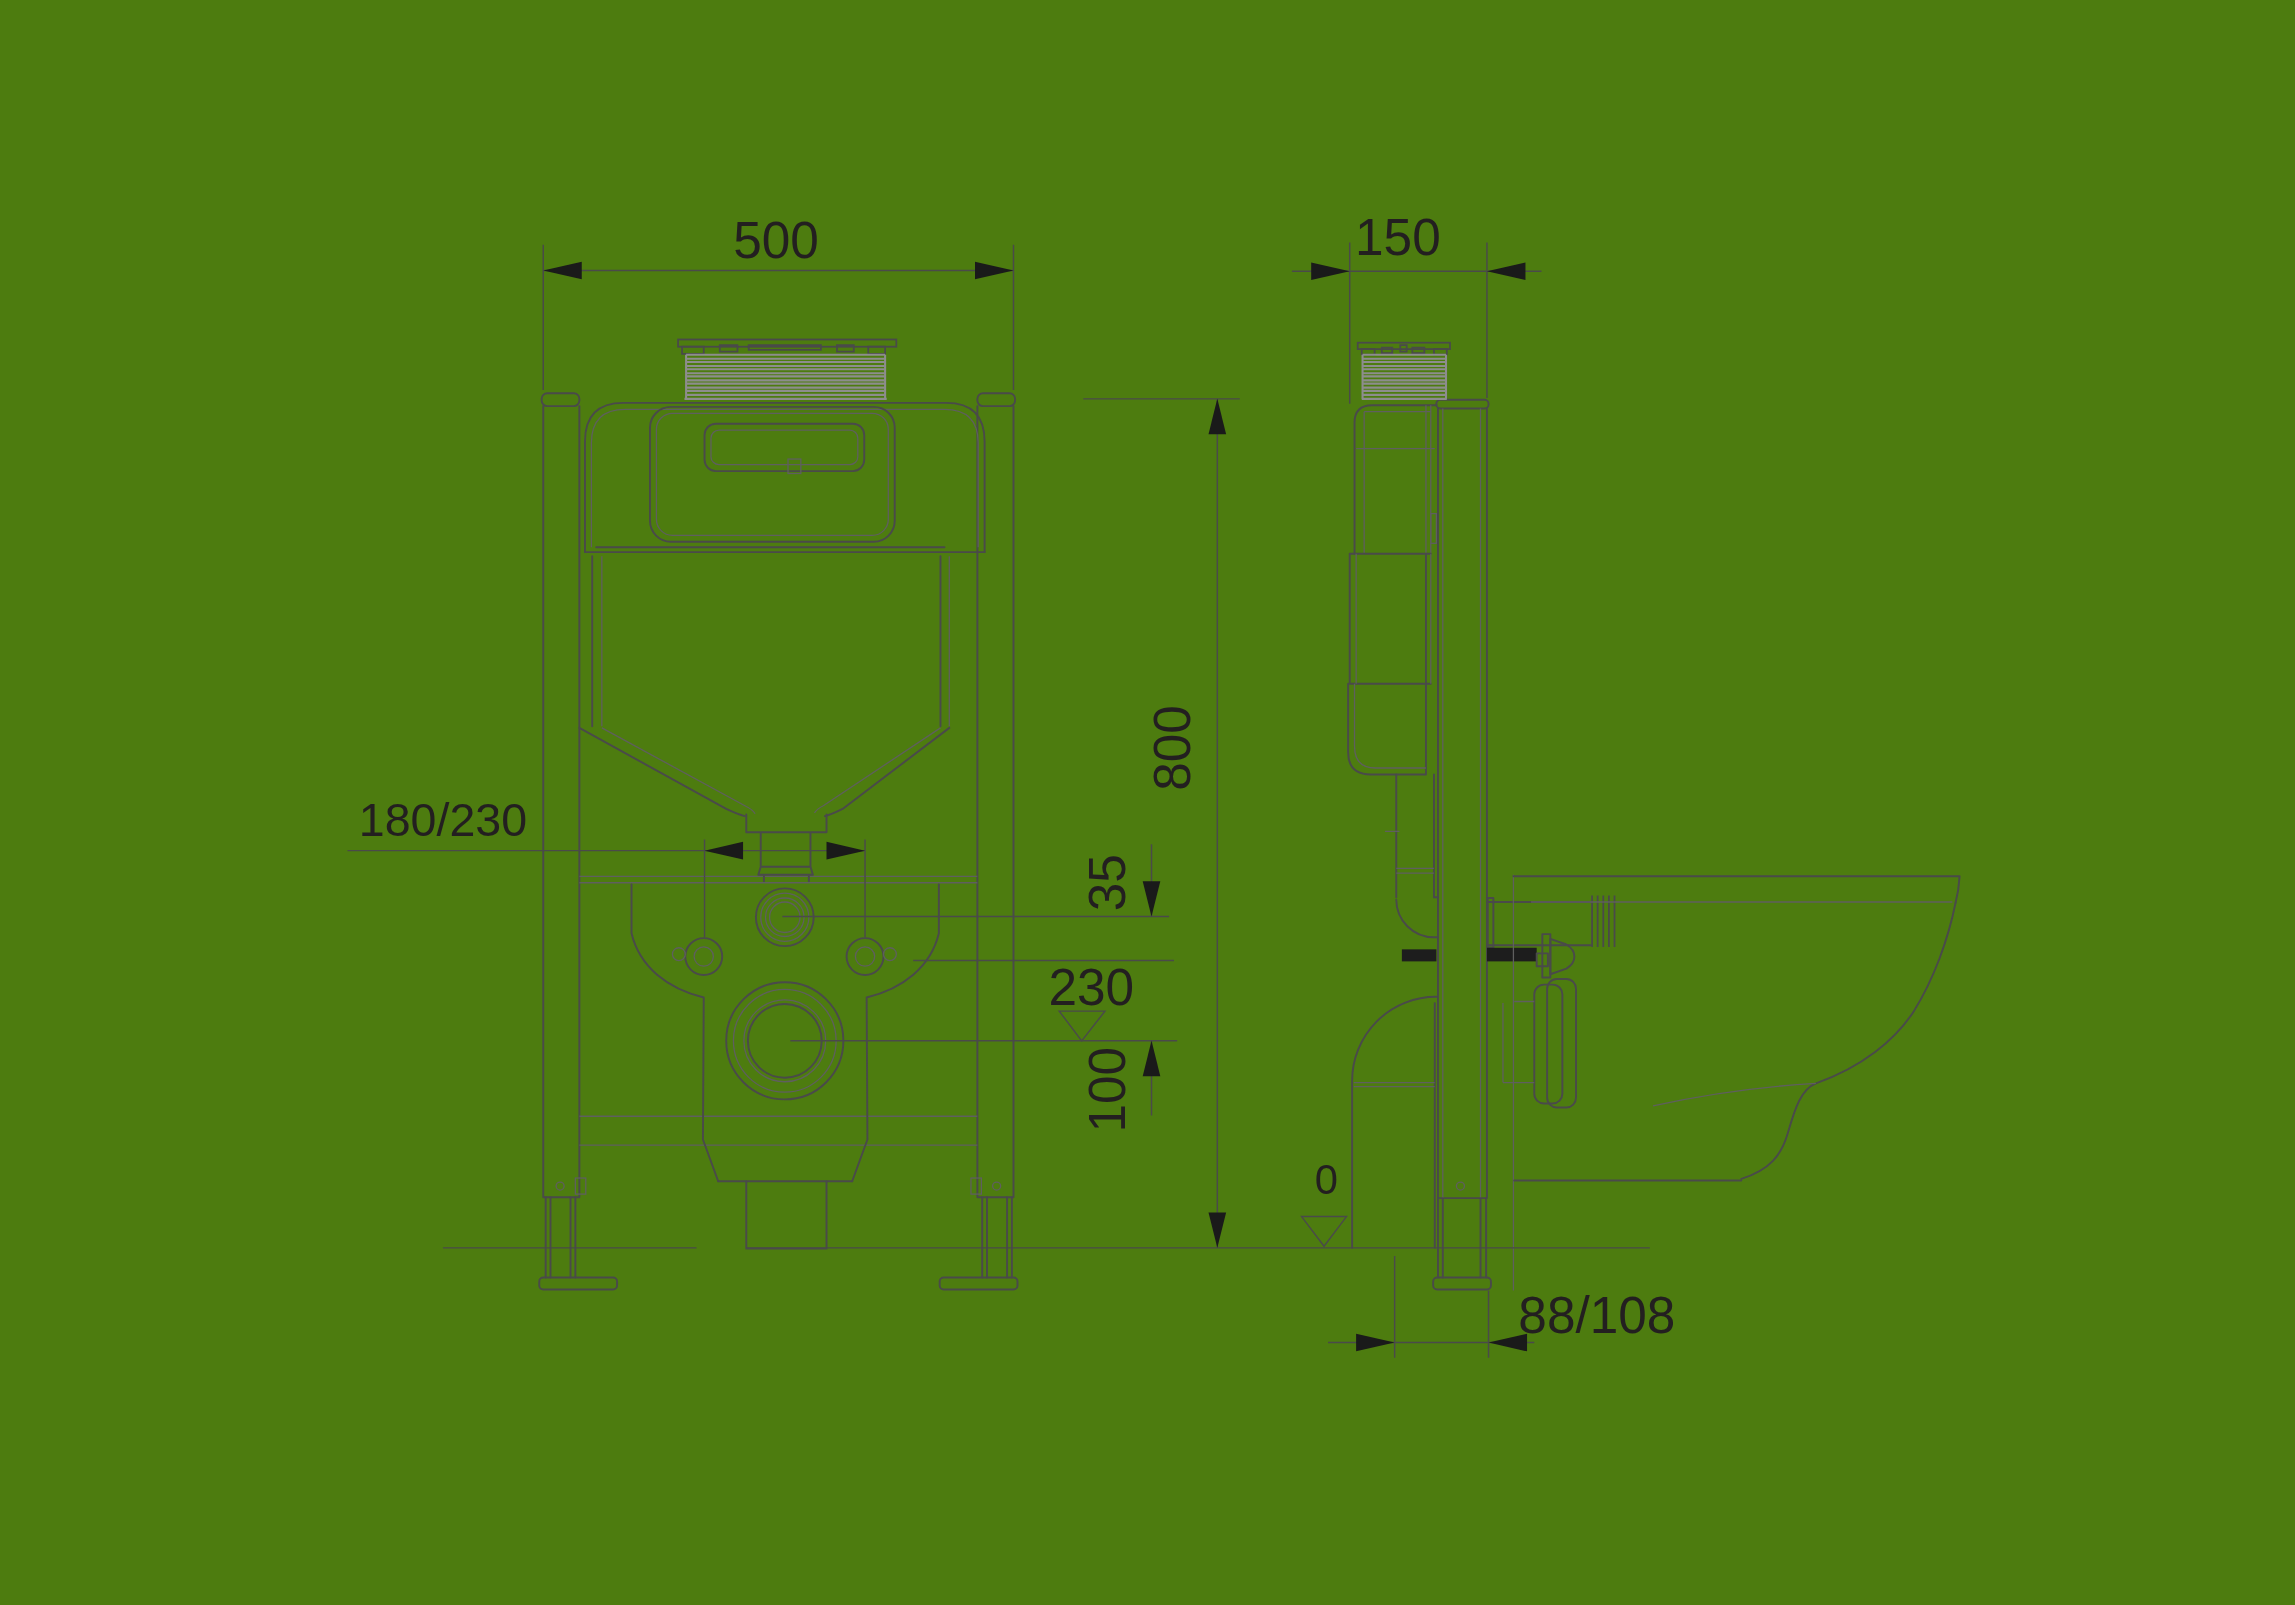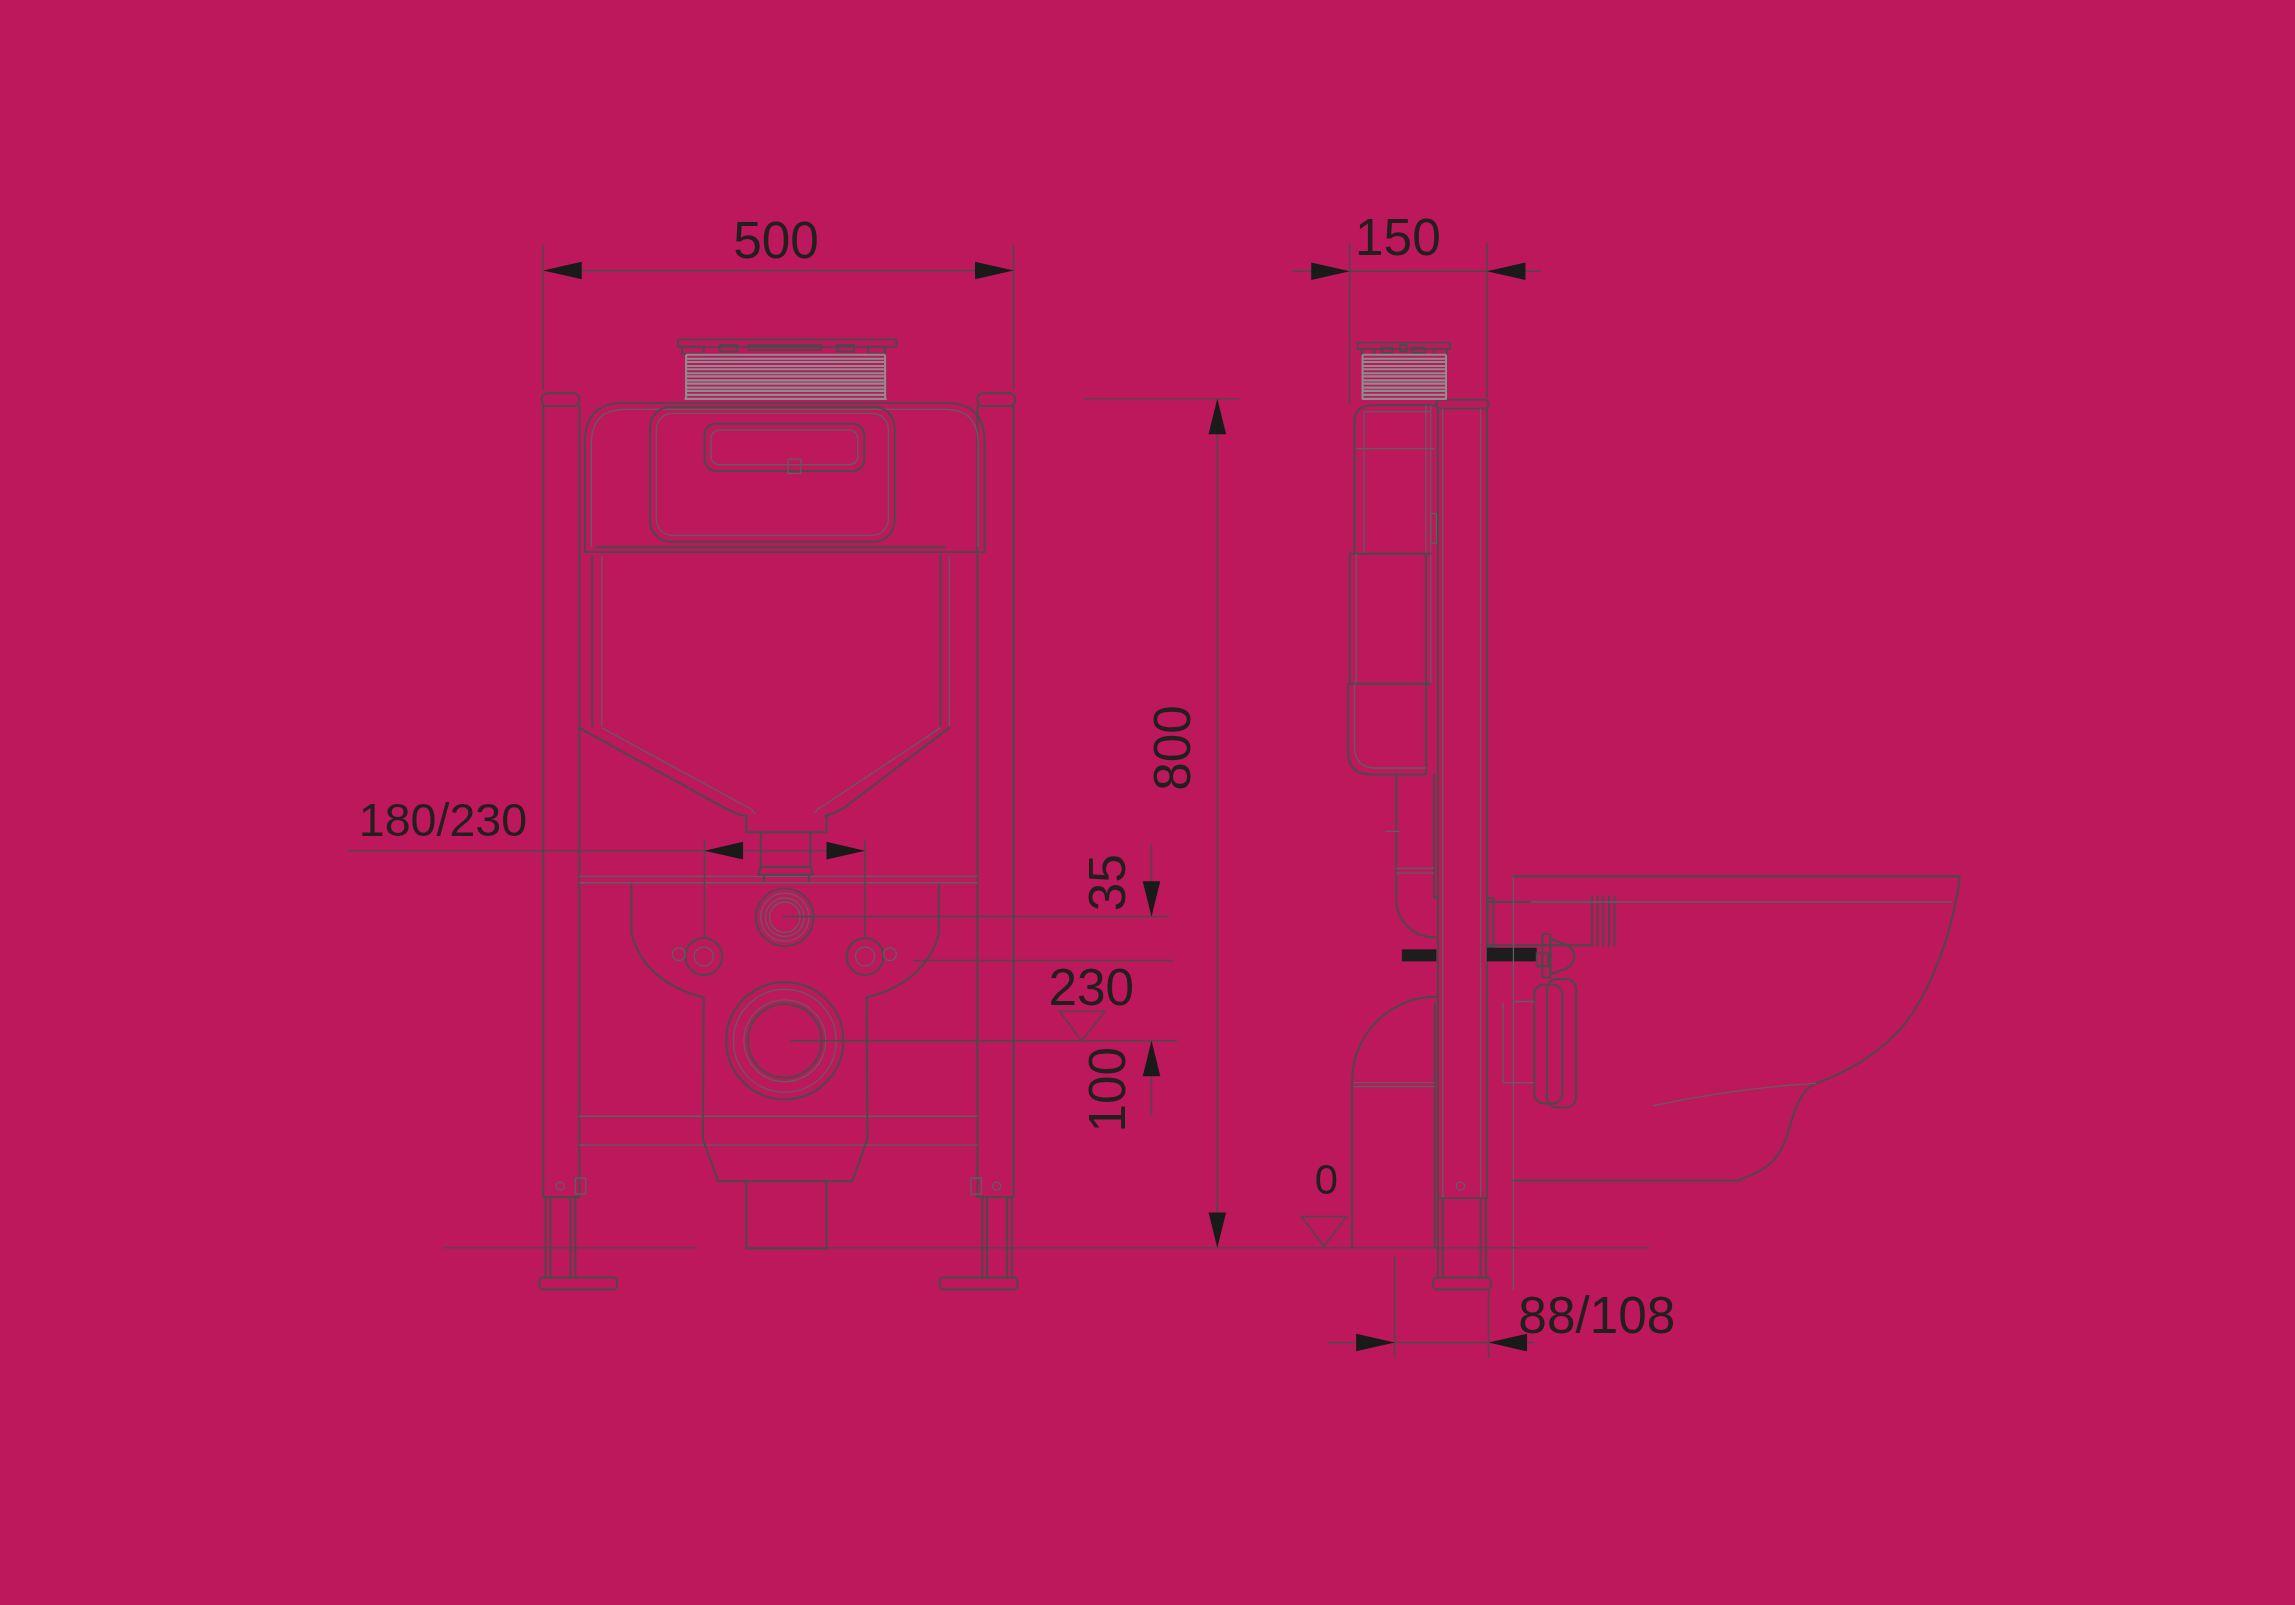--- a/index.html
+++ b/index.html
@@ -1,16 +1,16 @@
 <!DOCTYPE html>
 <html style="font-size:13px"><head>
 <meta charset="utf-8">
 <style>
   html,body{margin:0;padding:0;background:#ffffff;}
-  .page{width:2295px;height:1605px;background:#be185d;position:relative;overflow:hidden;}
+  .page{width:2295px;height:1605px;background:#4d7c0f;position:relative;overflow:hidden;}
   svg{display:block;}
   
   .ln{stroke:#4a4a4a;stroke-width:2.4;fill:none;stroke-linecap:round;stroke-linejoin:round;}
   .tn{stroke:#5f5f5f;stroke-width:1.6;fill:none;}
   .dm{stroke:#4a4a4a;stroke-width:1.8;fill:none;}
   .ar{fill:#1a1a1a;stroke:none;}
   .bl{stroke:#8d8d8d;stroke-width:2.6;fill:none;}
   .bd{stroke:#4a4a4a;stroke-width:2.2;fill:none;}
   .blk{fill:#1d1d1d;stroke:none;}
   text{font-family:"Liberation Sans","DejaVu Sans",sans-serif;fill:#231f20;}

